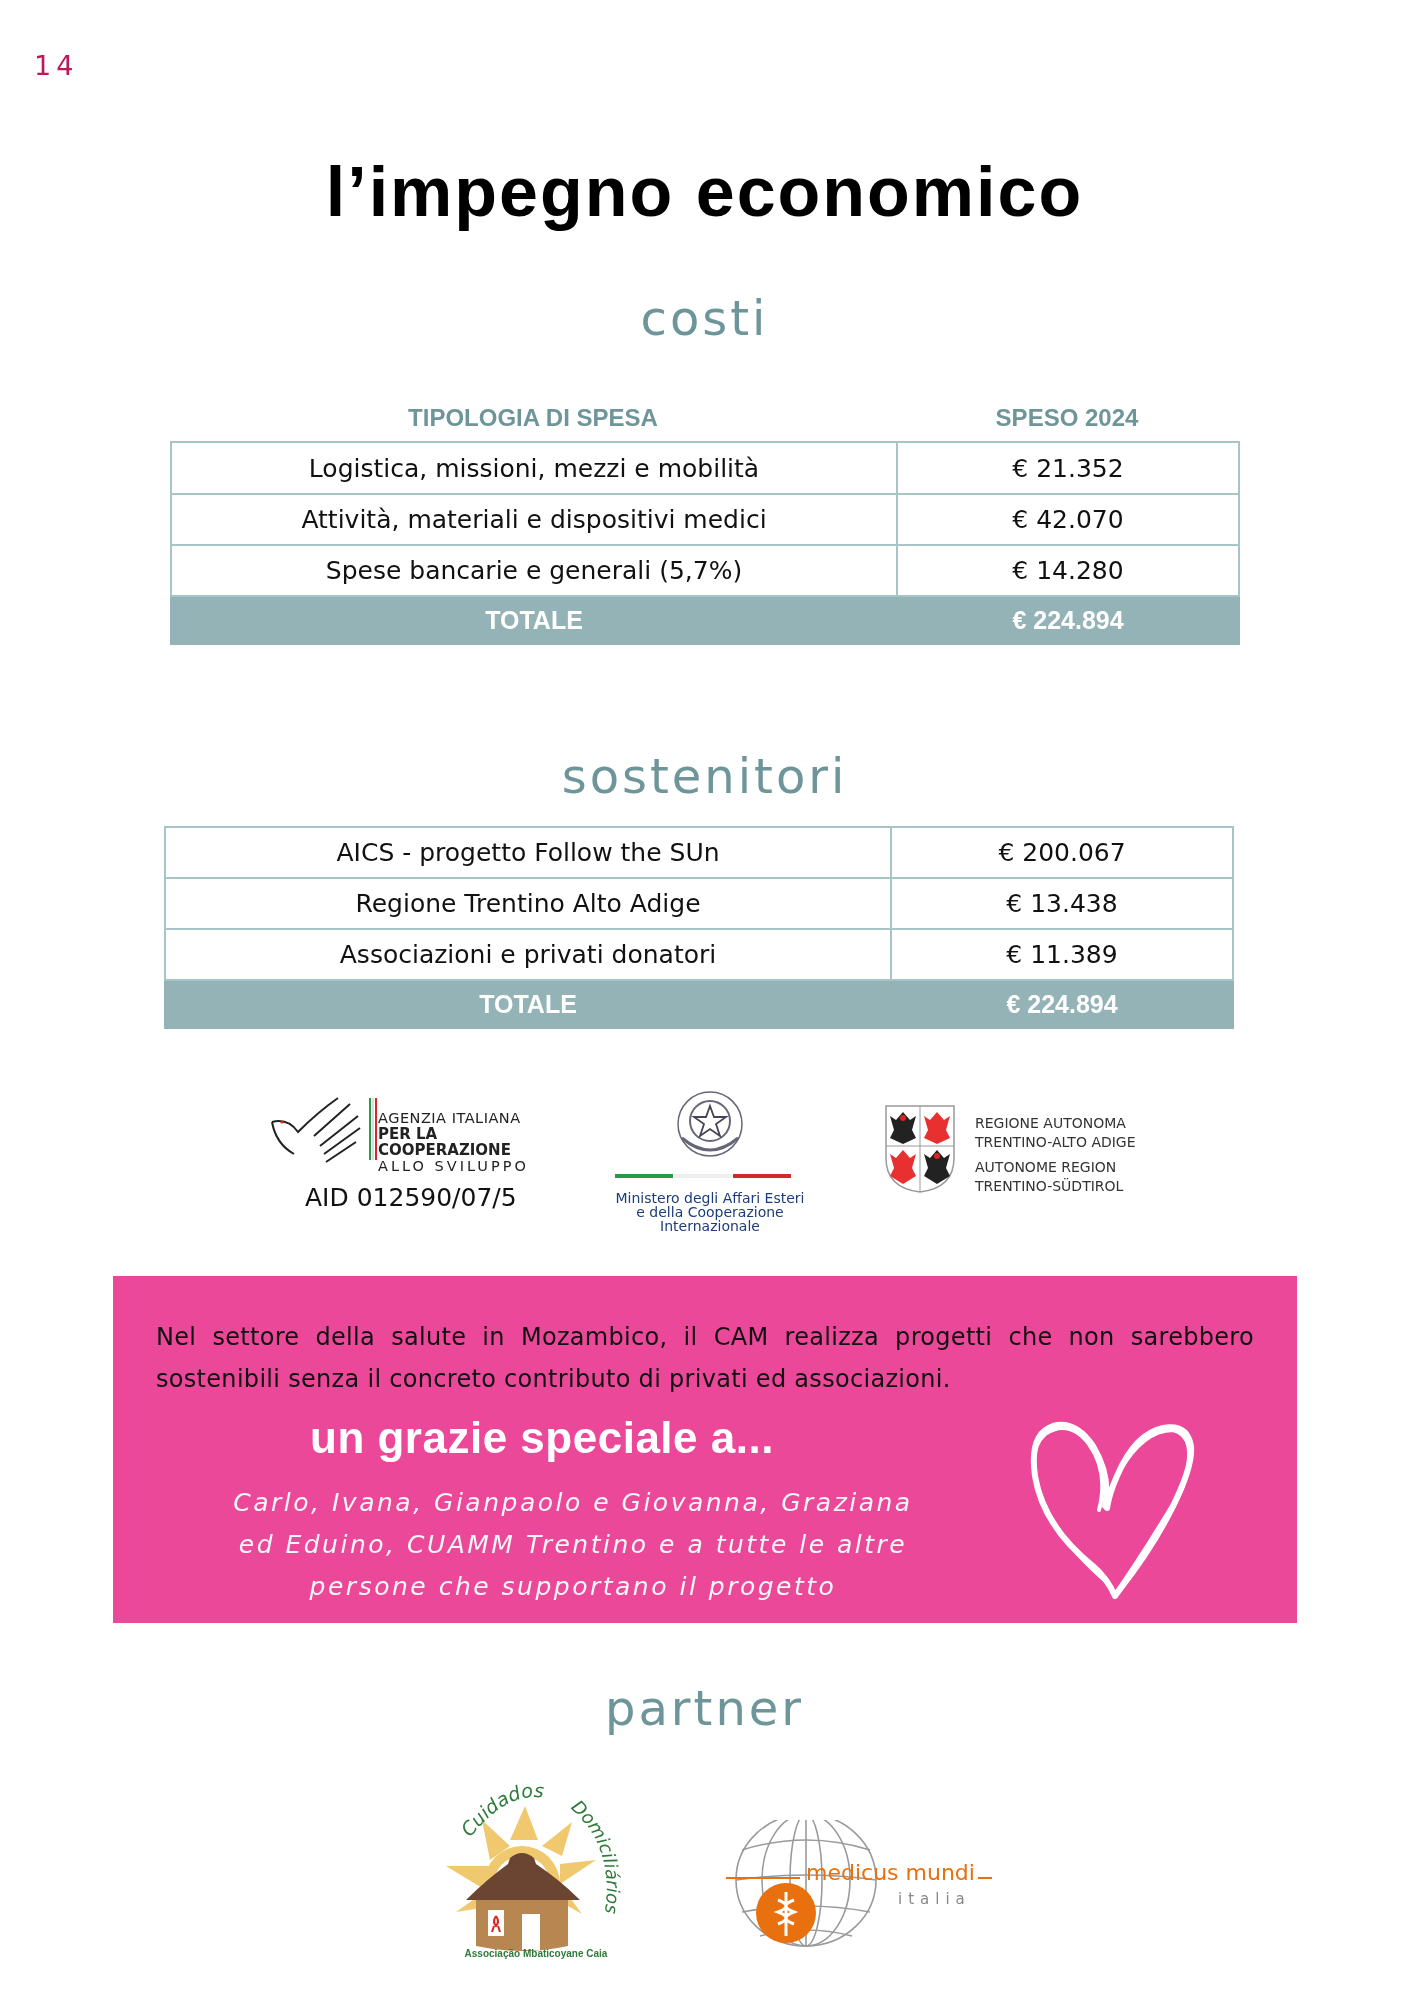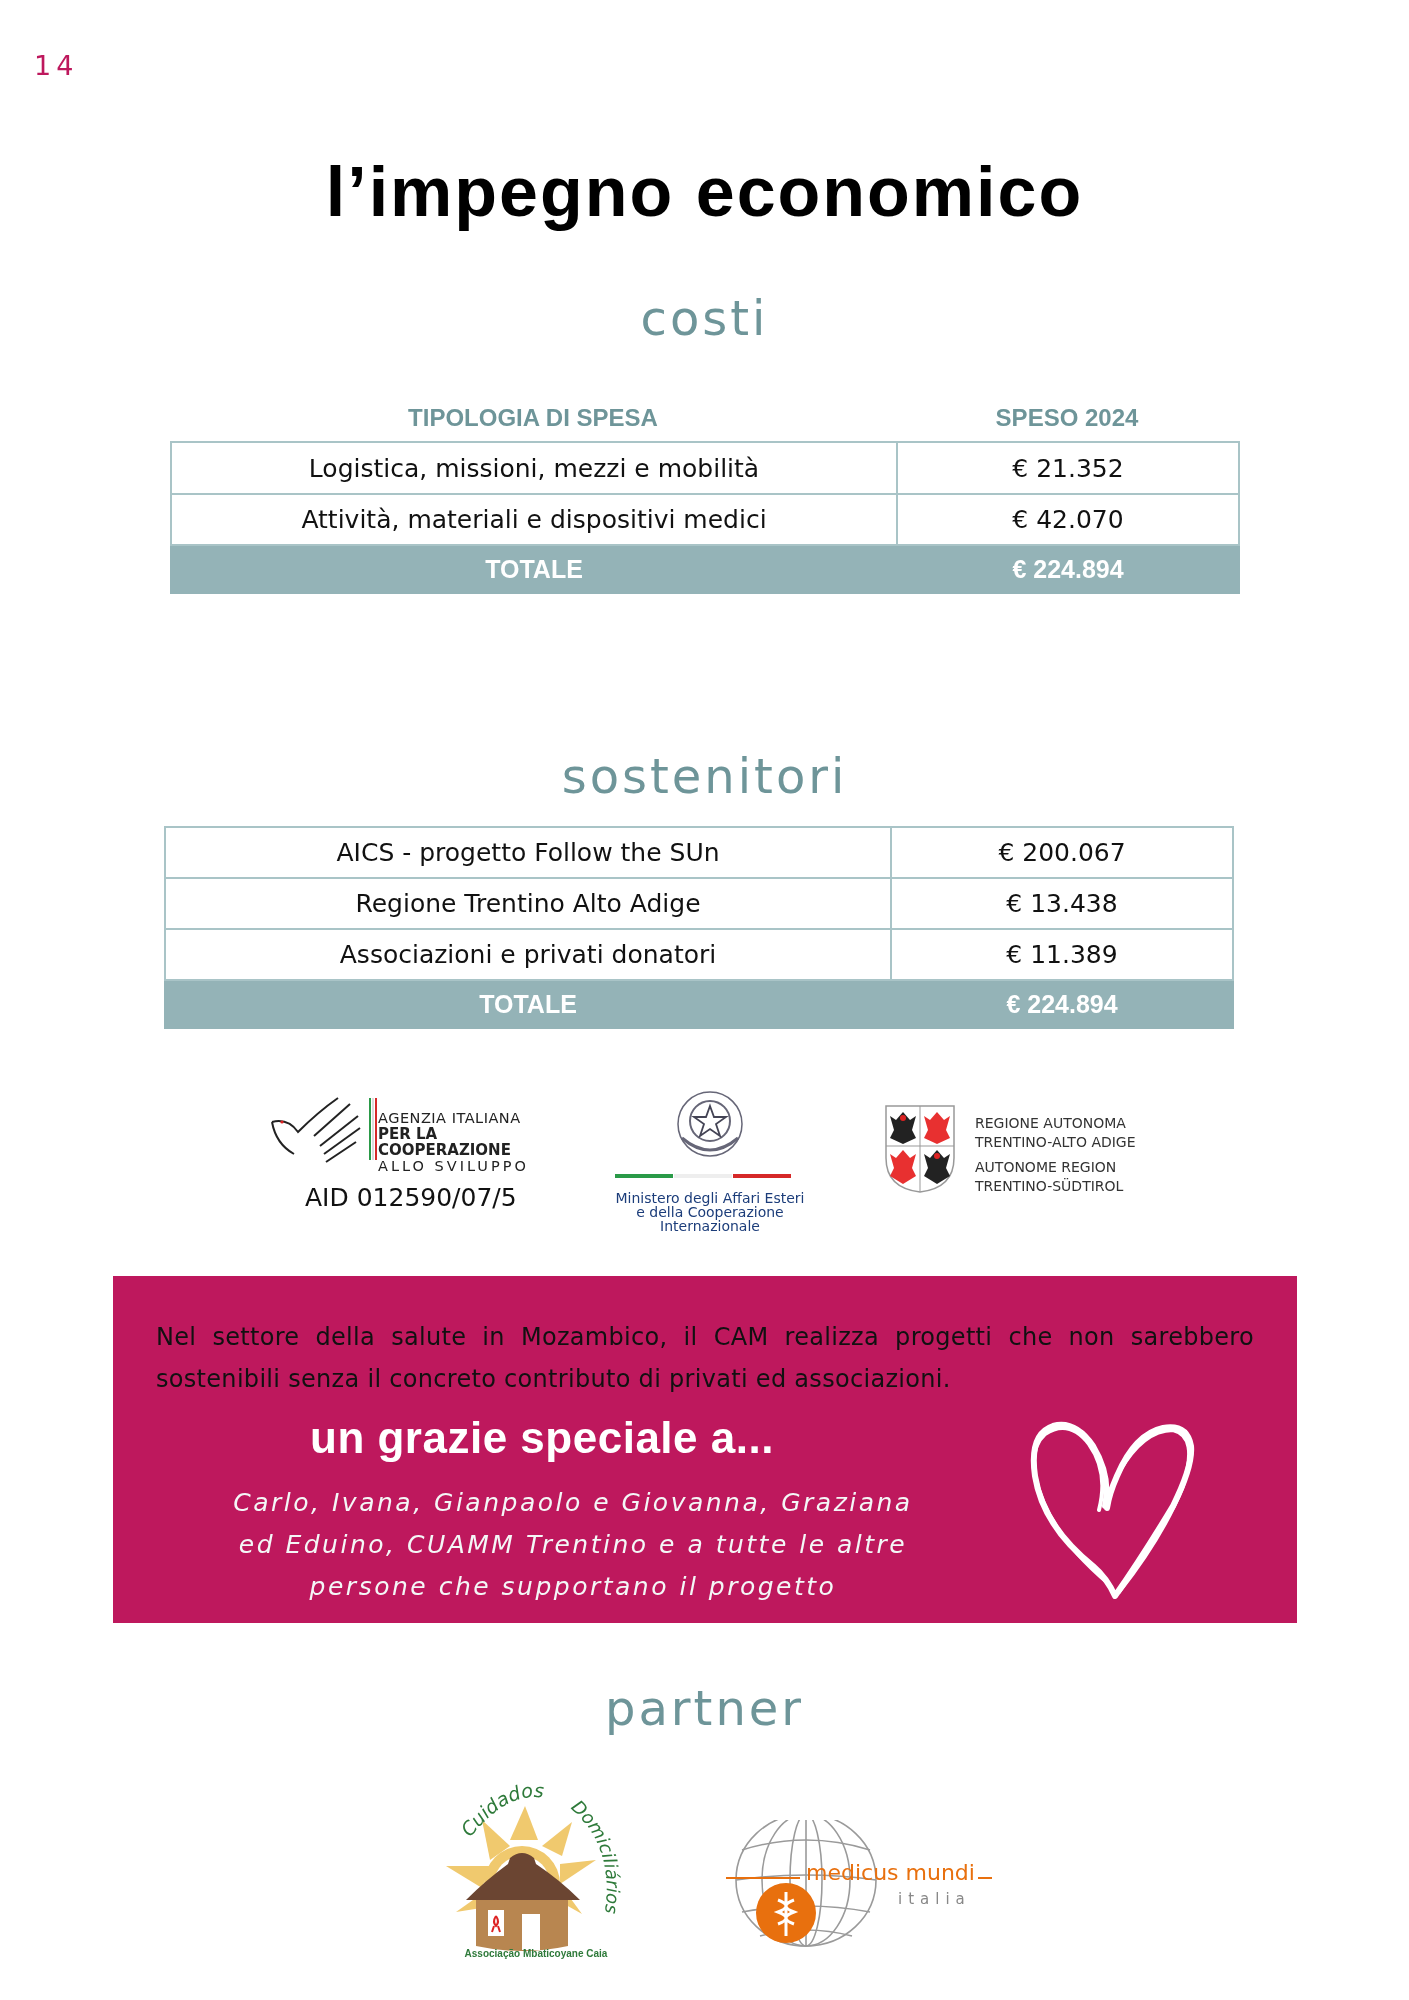--- a/index.html
+++ b/index.html
@@ -22,21 +22,21 @@
   .logo { position: absolute; }
   .aics-text { position: absolute; left: 110px; top: 18px; font-family: "DejaVu Sans", sans-serif; color: #222; line-height: 16px; }
   .aics-text div:nth-child(1) { font-size: 14.5px; letter-spacing: 0.5px; }
   .aics-text div:nth-child(2) { font-size: 15px; font-weight: bold; }
   .aics-text div:nth-child(3) { font-size: 14.5px; letter-spacing: 3px; }
   .aid { position: absolute; left: 305px; top: 1183px; font-size: 25px; color: #111; }
   .maeci-text { position: absolute; left: 0; width: 220px; top: 106px; text-align: center; font-family: "DejaVu Sans", sans-serif; font-size: 14px; line-height: 14px; color: #1c3d7a; }
   .trentino-text { position: absolute; left: 95px; top: 14px; font-family: "DejaVu Sans", sans-serif; font-size: 14px; line-height: 19px; color: #333; }
   .trentino-text div:nth-child(3) { margin-top: 6px; }
 
-  .box { position: absolute; left: 113px; top: 1276px; width: 1184px; height: 347px; background: #be185d; }
+  .box { position: absolute; left: 113px; top: 1276px; width: 1184px; height: 347px; background: #ec4899; }
   .box-text { position: absolute; left: 43px; width: 1098px; top: 40px; font-family: "DejaVu Sans", sans-serif; font-size: 24px; line-height: 42px; color: #111; text-align: justify; text-align-last: left; letter-spacing: 0.3px; }
   .thanks-h { position: absolute; left: 197px; top: 137px; font-family: "Liberation Sans", sans-serif; font-weight: bold; font-size: 44px; color: #fff; letter-spacing: 0.5px; }
   .thanks-names { position: absolute; left: 120px; width: 680px; top: 206px; text-align: center; font-family: "DejaVu Sans", sans-serif; font-style: italic; font-size: 25px; line-height: 42px; letter-spacing: 2.5px; color: #f4f7f7; }
   .heart { position: absolute; left: 910px; top: 140px; width: 180px; height: 185px; }
 
   .partner-h { top: 1680px; }
   .cuidados { position: absolute; left: 410px; top: 1780px; width: 250px; height: 200px; }
   .mm { position: absolute; left: 720px; top: 1820px; width: 290px; height: 130px; }
 </style>
 </head>
@@ -57,20 +57,24 @@
       <col style="width:342px">
     </colgroup>
   <tbody>
   <tr style="height:52px">
     <td>Logistica, missioni, mezzi e mobilità</td>
     <td>€ 21.352</td>
   </tr>
   <tr style="height:51px">
     <td>Attività, materiali e dispositivi medici</td>
     <td>€ 42.070</td>
+  </tr>
+  <tr style="height:51px">
+    <td>Spese bancarie e generali (5,7%)</td>
+    <td>€ 14.280</td>
   </tr>
   <tr class="total" style="height:48px">
     <td>TOTALE</td>
     <td>€ 224.894</td>
   </tr>
 </tbody>
   </table>
 
 <h2 class="section-h" style="top:748px;">sostenitori</h2>
 

